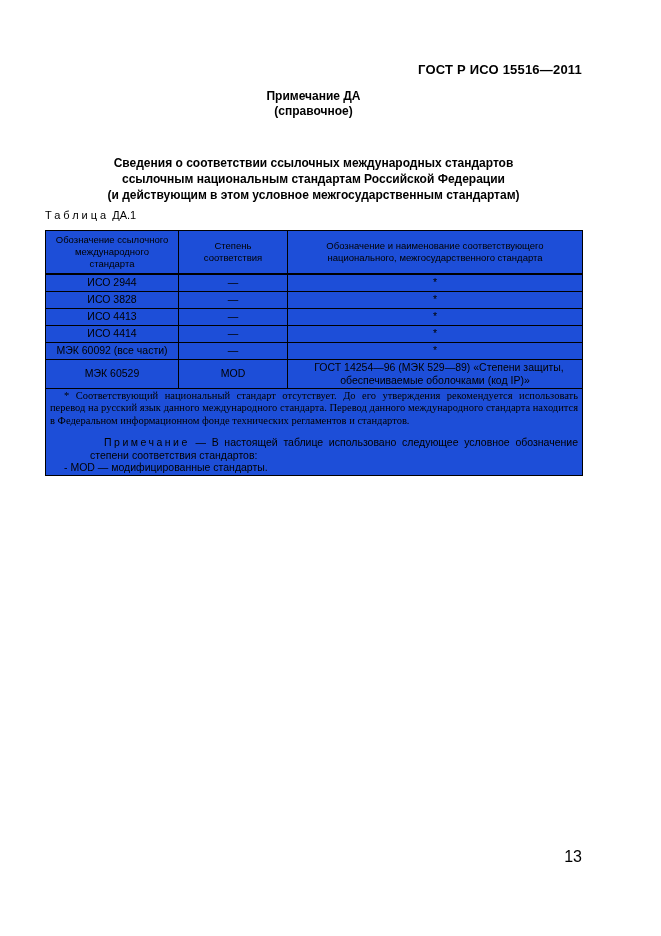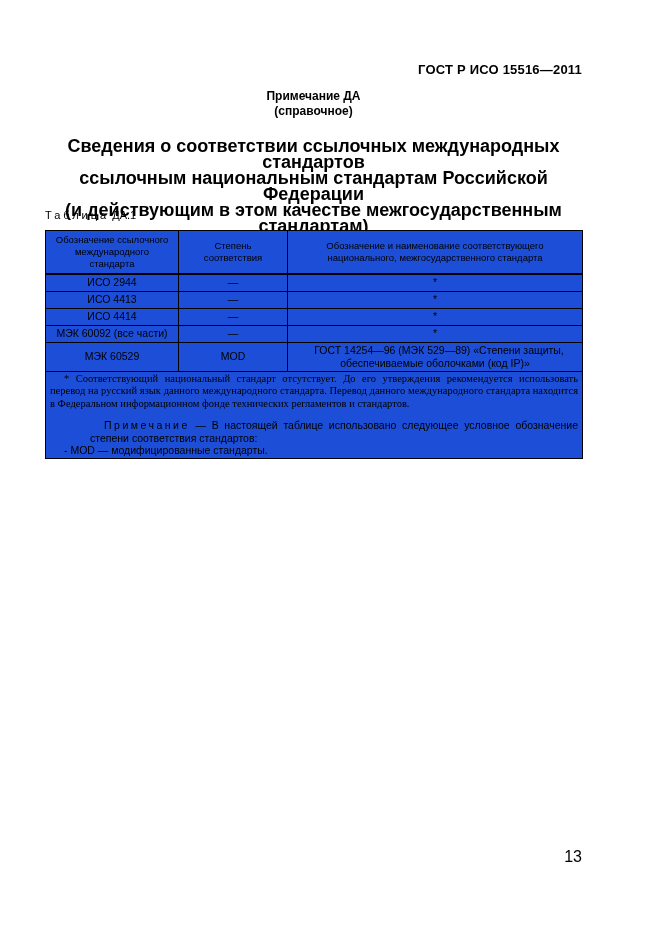--- a/index.html
+++ b/index.html
@@ -14,22 +14,22 @@
   .doc-code {
     position: absolute; top: 62px; left: 45px; width: 537px;
     text-align: right;
     font-size: 13px; font-weight: bold; letter-spacing: 0.2px;
   }
   .appendix {
     position: absolute; top: 89px; left: 45px; width: 537px;
     text-align: center; font-size: 12px; font-weight: bold; line-height: 15px;
   }
   .title {
-    position: absolute; top: 138px; left: 45px; width: 537px;
-    text-align: center; font-size: 18px; font-weight: bold; line-height: 16px;
+    position: absolute; top: 155px; left: 45px; width: 537px;
+    text-align: center; font-size: 12px; font-weight: bold; line-height: 16px;
   }
   .table-label {
     position: absolute; top: 209px; left: 45px;
     font-size: 11px;
   }
   .spaced { letter-spacing: 3px; }
   table.std {
     position: absolute; top: 230px; left: 45px;
     width: 537px;
     border-collapse: collapse; table-layout: fixed;
@@ -84,21 +84,21 @@
 <div class="doc-code">ГОСТ Р ИСО 15516—2011</div>
 
 <div class="appendix">
   <div>Примечание ДА</div>
   <div>(справочное)</div>
 </div>
 
 <div class="title">
   <div>Сведения о соответствии ссылочных международных стандартов</div>
   <div>ссылочным национальным стандартам Российской Федерации</div>
-  <div>(и действующим в этом качестве межгосударственным стандартам)</div>
+  <div>(и действующим в этом условное межгосударственным стандартам)</div>
 </div>
 
 <div class="table-label">
   <span class="spaced">Таблица</span>
   <span>ДА.1</span>
 </div>
 
 <table class="std">
   <colgroup>
     <col style="width:133px">
@@ -108,20 +108,25 @@
   <thead>
     <tr>
       <th>Обозначение ссылочного международного стандарта</th>
       <th>Степень соответствия</th>
       <th>Обозначение и наименование соответствующего национального, межгосударственного стандарта</th>
     </tr>
   </thead>
   <tbody>
     <tr>
       <td>ИСО 2944</td>
+      <td>—</td>
+      <td>*</td>
+    </tr>
+    <tr>
+      <td>ИСО 3828</td>
       <td>—</td>
       <td>*</td>
     </tr>
     <tr>
       <td>ИСО 4413</td>
       <td>—</td>
       <td>*</td>
     </tr>
     <tr>
       <td>ИСО 4414</td>

